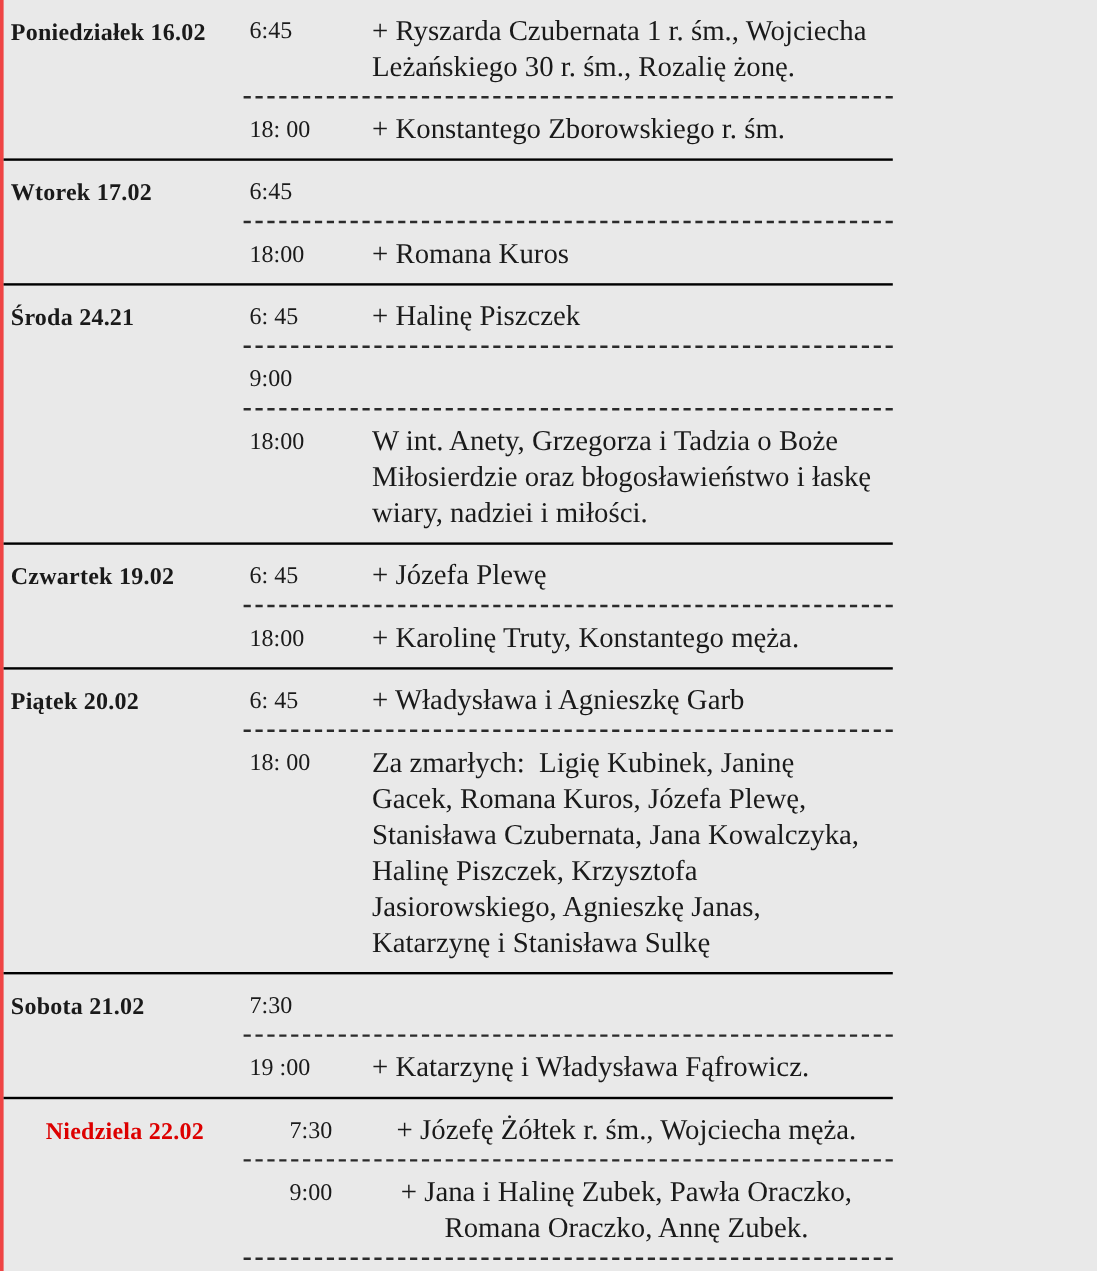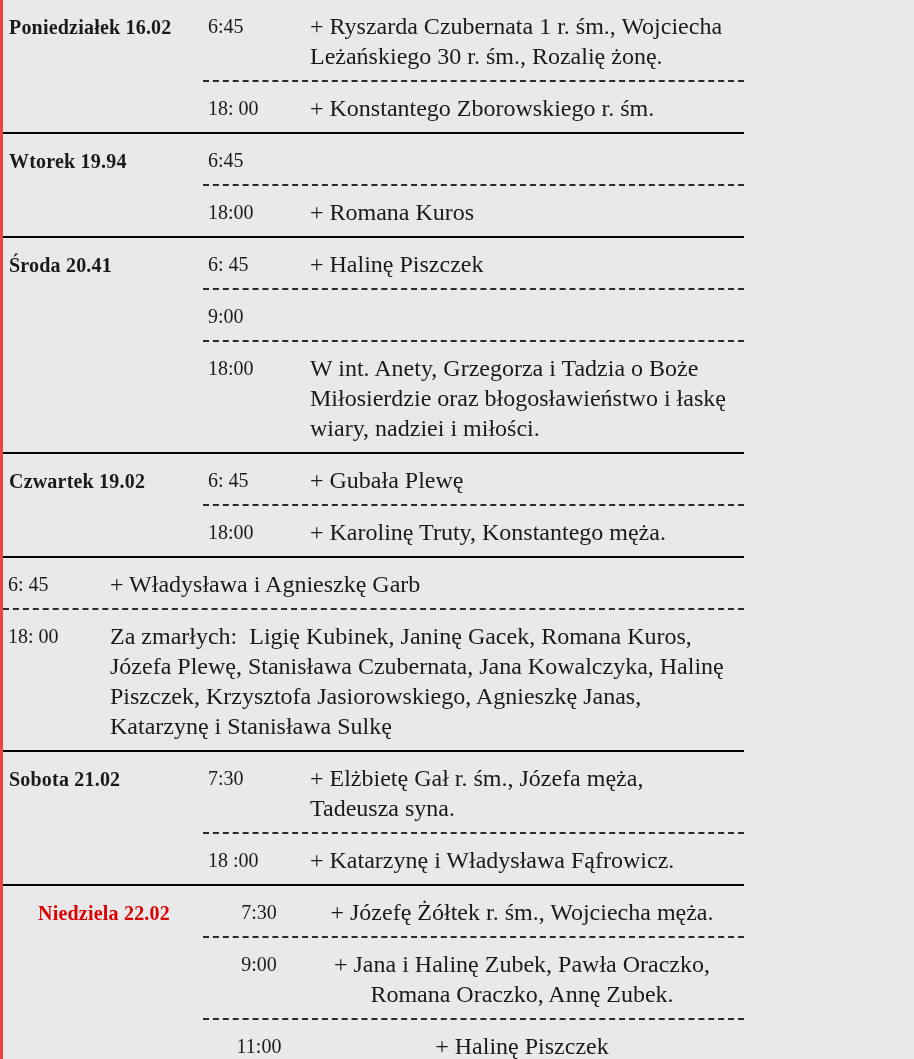--- a/index.html
+++ b/index.html
@@ -72,85 +72,85 @@
         <div class="intention">+ Ryszarda Czubernata 1 r. śm., Wojciecha Leżańskiego 30 r. śm., Rozalię żonę.</div>
       </div>
       <div class="slot">
         <div class="time">18: 00</div>
         <div class="intention">+ Konstantego Zborowskiego r. śm.</div>
       </div>
     </div>
   </section>
 
   <section class="day-row">
-    <div class="day-label">Wtorek 19.94</div>
+    <div class="day-label">Wtorek 17.02</div>
     <div class="slots">
       <div class="slot">
         <div class="time">6:45</div>
       </div>
       <div class="slot">
         <div class="time">18:00</div>
         <div class="intention">+ Romana Kuros</div>
       </div>
     </div>
   </section>
 
   <section class="day-row">
-    <div class="day-label">Środa 20.41</div>
+    <div class="day-label">Środa 24.21</div>
     <div class="slots">
       <div class="slot">
         <div class="time">6: 45</div>
         <div class="intention">+ Halinę Piszczek</div>
       </div>
       <div class="slot">
         <div class="time">9:00</div>
       </div>
       <div class="slot">
         <div class="time">18:00</div>
         <div class="intention">W int. Anety, Grzegorza i Tadzia o Boże Miłosierdzie oraz błogosławieństwo i łaskę wiary, nadziei i miłości.</div>
       </div>
     </div>
   </section>
 
   <section class="day-row">
     <div class="day-label">Czwartek 19.02</div>
     <div class="slots">
       <div class="slot">
         <div class="time">6: 45</div>
-        <div class="intention">+ Gubała Plewę</div>
+        <div class="intention">+ Józefa Plewę</div>
       </div>
       <div class="slot">
         <div class="time">18:00</div>
         <div class="intention">+ Karolinę Truty, Konstantego męża.</div>
       </div>
     </div>
   </section>
 
   <section class="day-row">
+    <div class="day-label">Piątek 20.02</div>
     <div class="slots">
       <div class="slot">
         <div class="time">6: 45</div>
         <div class="intention">+ Władysława i Agnieszkę Garb</div>
       </div>
       <div class="slot">
         <div class="time">18: 00</div>
         <div class="intention">Za zmarłych:  Ligię Kubinek, Janinę Gacek, Romana Kuros, Józefa Plewę, Stanisława Czubernata, Jana Kowalczyka, Halinę Piszczek, Krzysztofa Jasiorowskiego, Agnieszkę Janas, Katarzynę i Stanisława Sulkę</div>
       </div>
     </div>
   </section>
 
   <section class="day-row">
     <div class="day-label">Sobota 21.02</div>
     <div class="slots">
       <div class="slot">
         <div class="time">7:30</div>
-        <div class="intention">+ Elżbietę Gał r. śm., Józefa męża, Tadeusza syna.</div>
       </div>
       <div class="slot">
-        <div class="time">18 :00</div>
+        <div class="time">19 :00</div>
         <div class="intention">+ Katarzynę i Władysława Fąfrowicz.</div>
       </div>
     </div>
   </section>
 
   <section class="day-row">
     <div class="day-label" style="color: rgb(221, 0, 0);">Niedziela 22.02</div>
     <div class="slots">
       <div class="slot">
         <div class="time">7:30</div>

